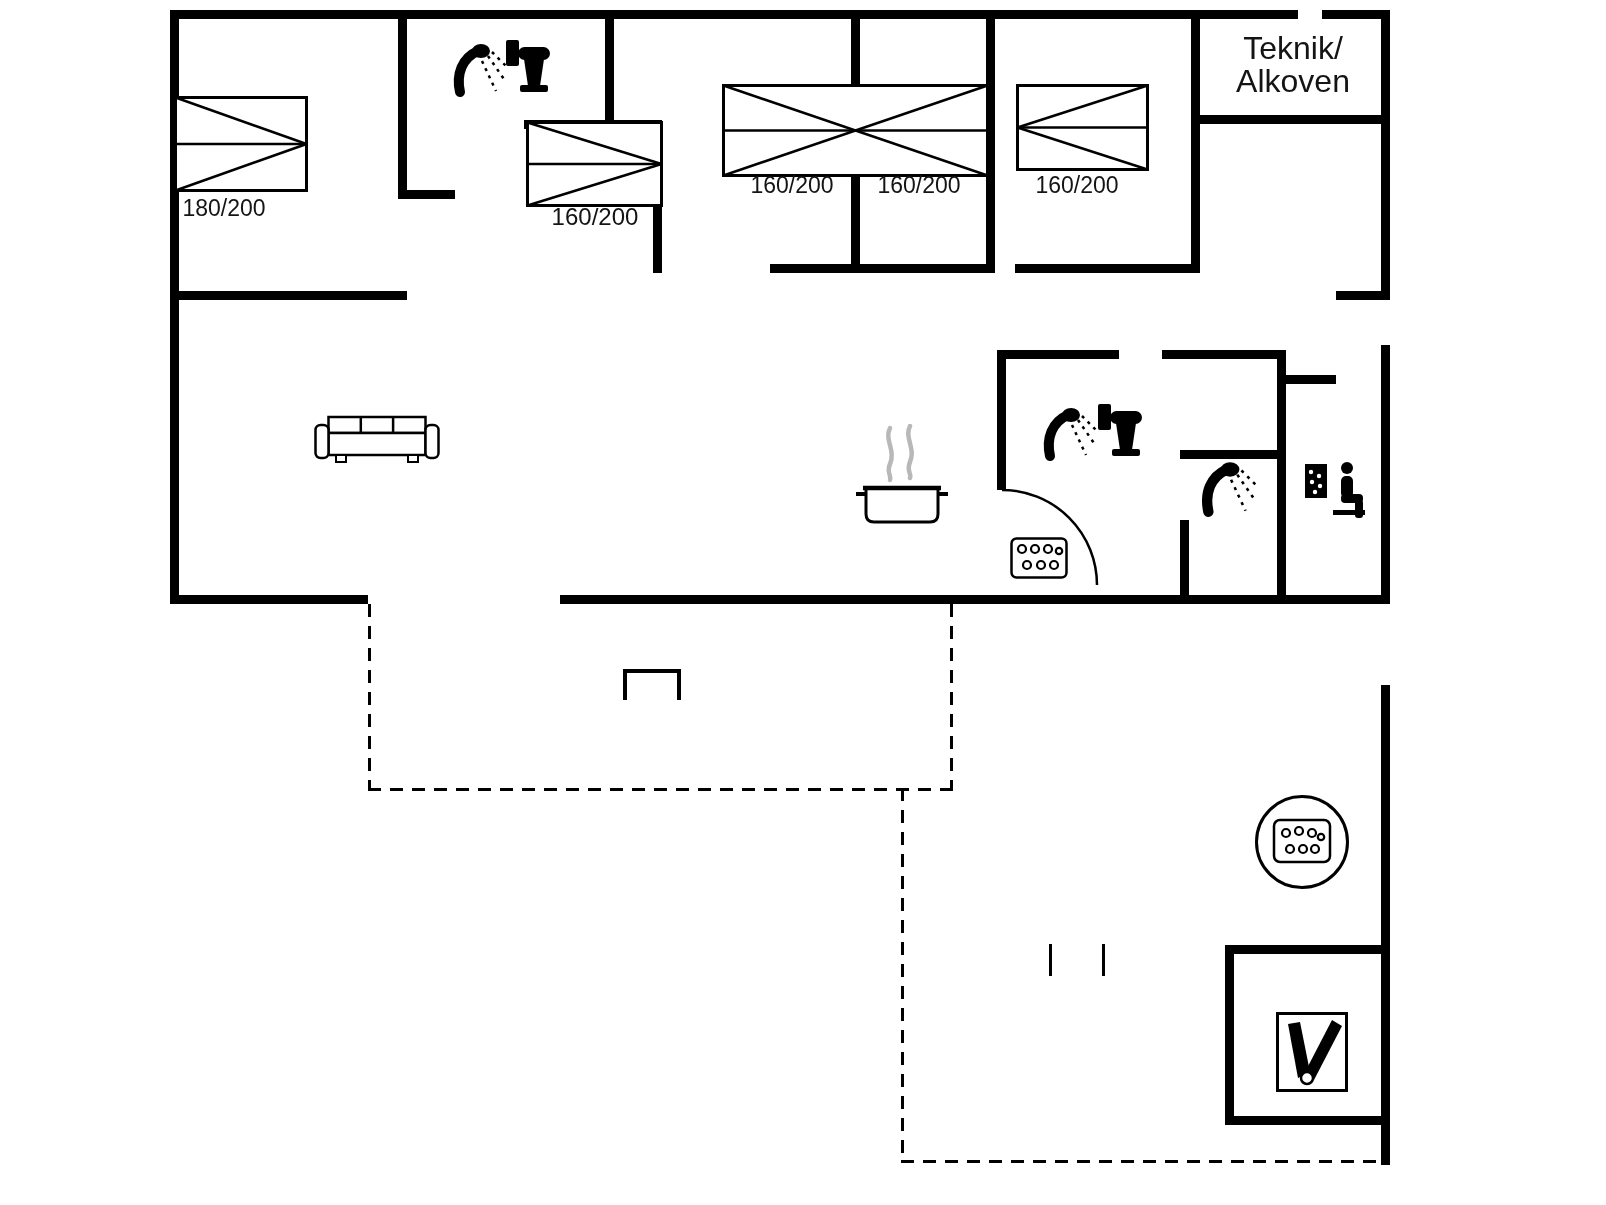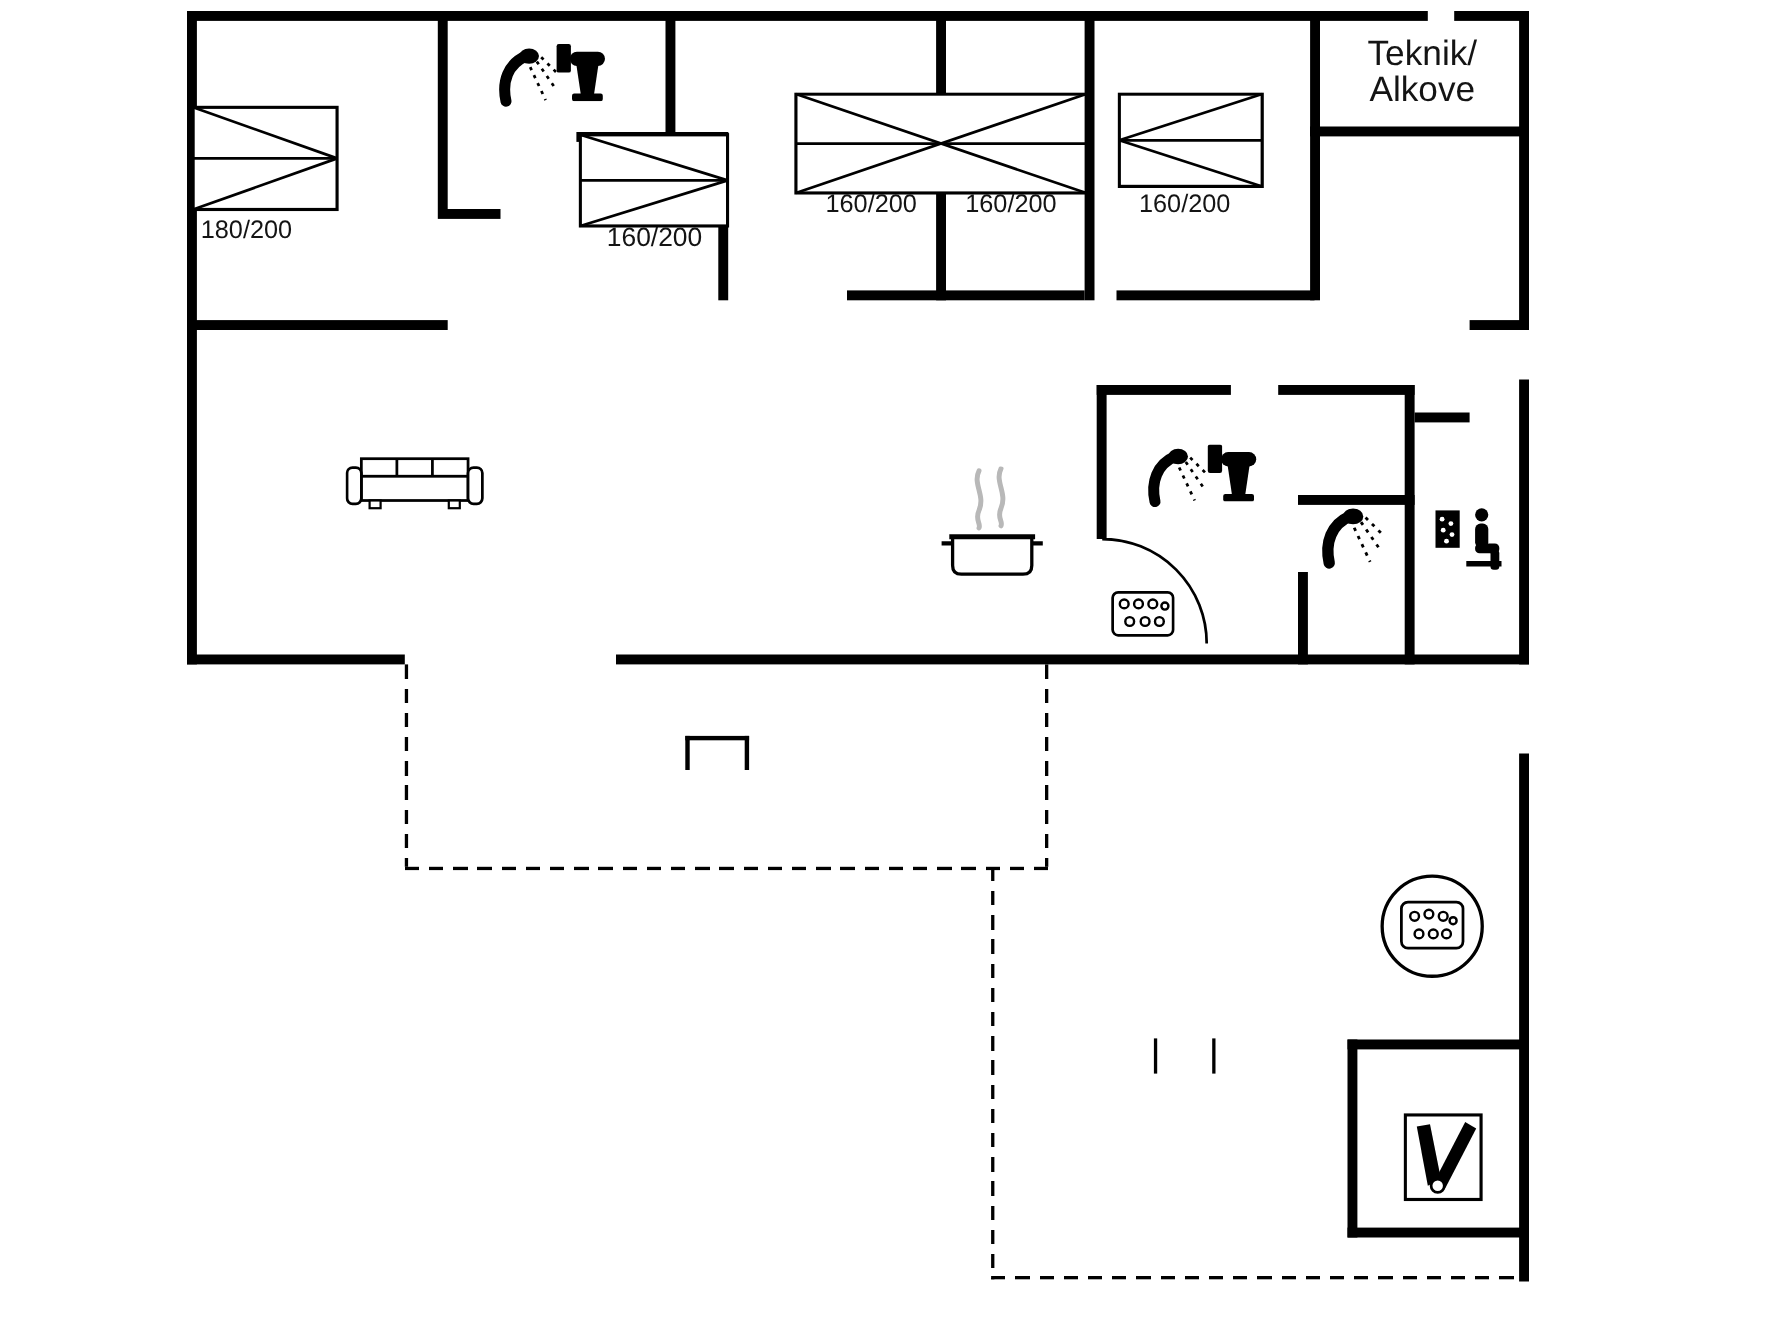--- a/index.html
+++ b/index.html
@@ -208,16 +208,16 @@
 
 
   <div class="lbl" style="left:732px;top:172px;width:120px">160/200</div>
 
   <div class="lbl" style="left:859px;top:172px;width:120px">160/200</div>
 
   <div class="lbl" style="left:1017px;top:172px;width:120px">160/200</div>
 
   <div class="lbl lbl-lg" style="left:1212px;top:32px;width:162px">
     <span>Teknik/</span>
-    <span>Alkove</span>
+    <span>Alkoven</span>
   </div>
 
 </div>
 
 </body></html>

